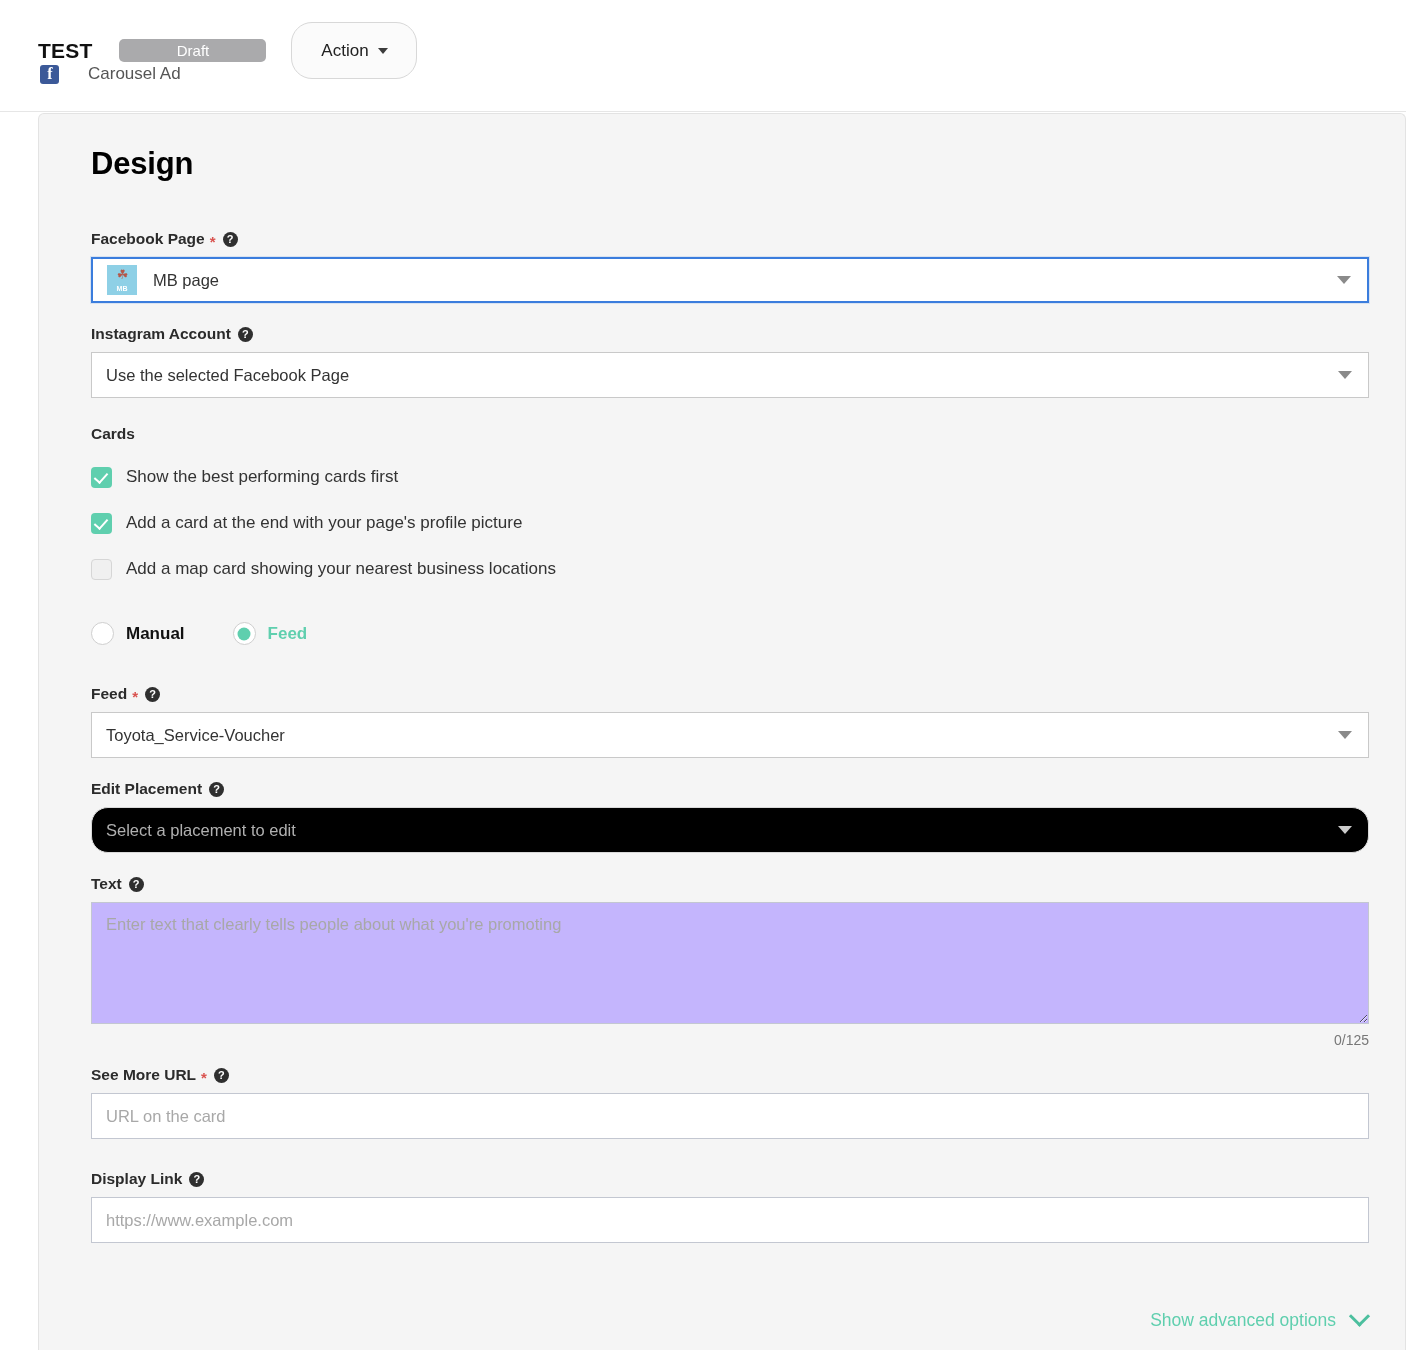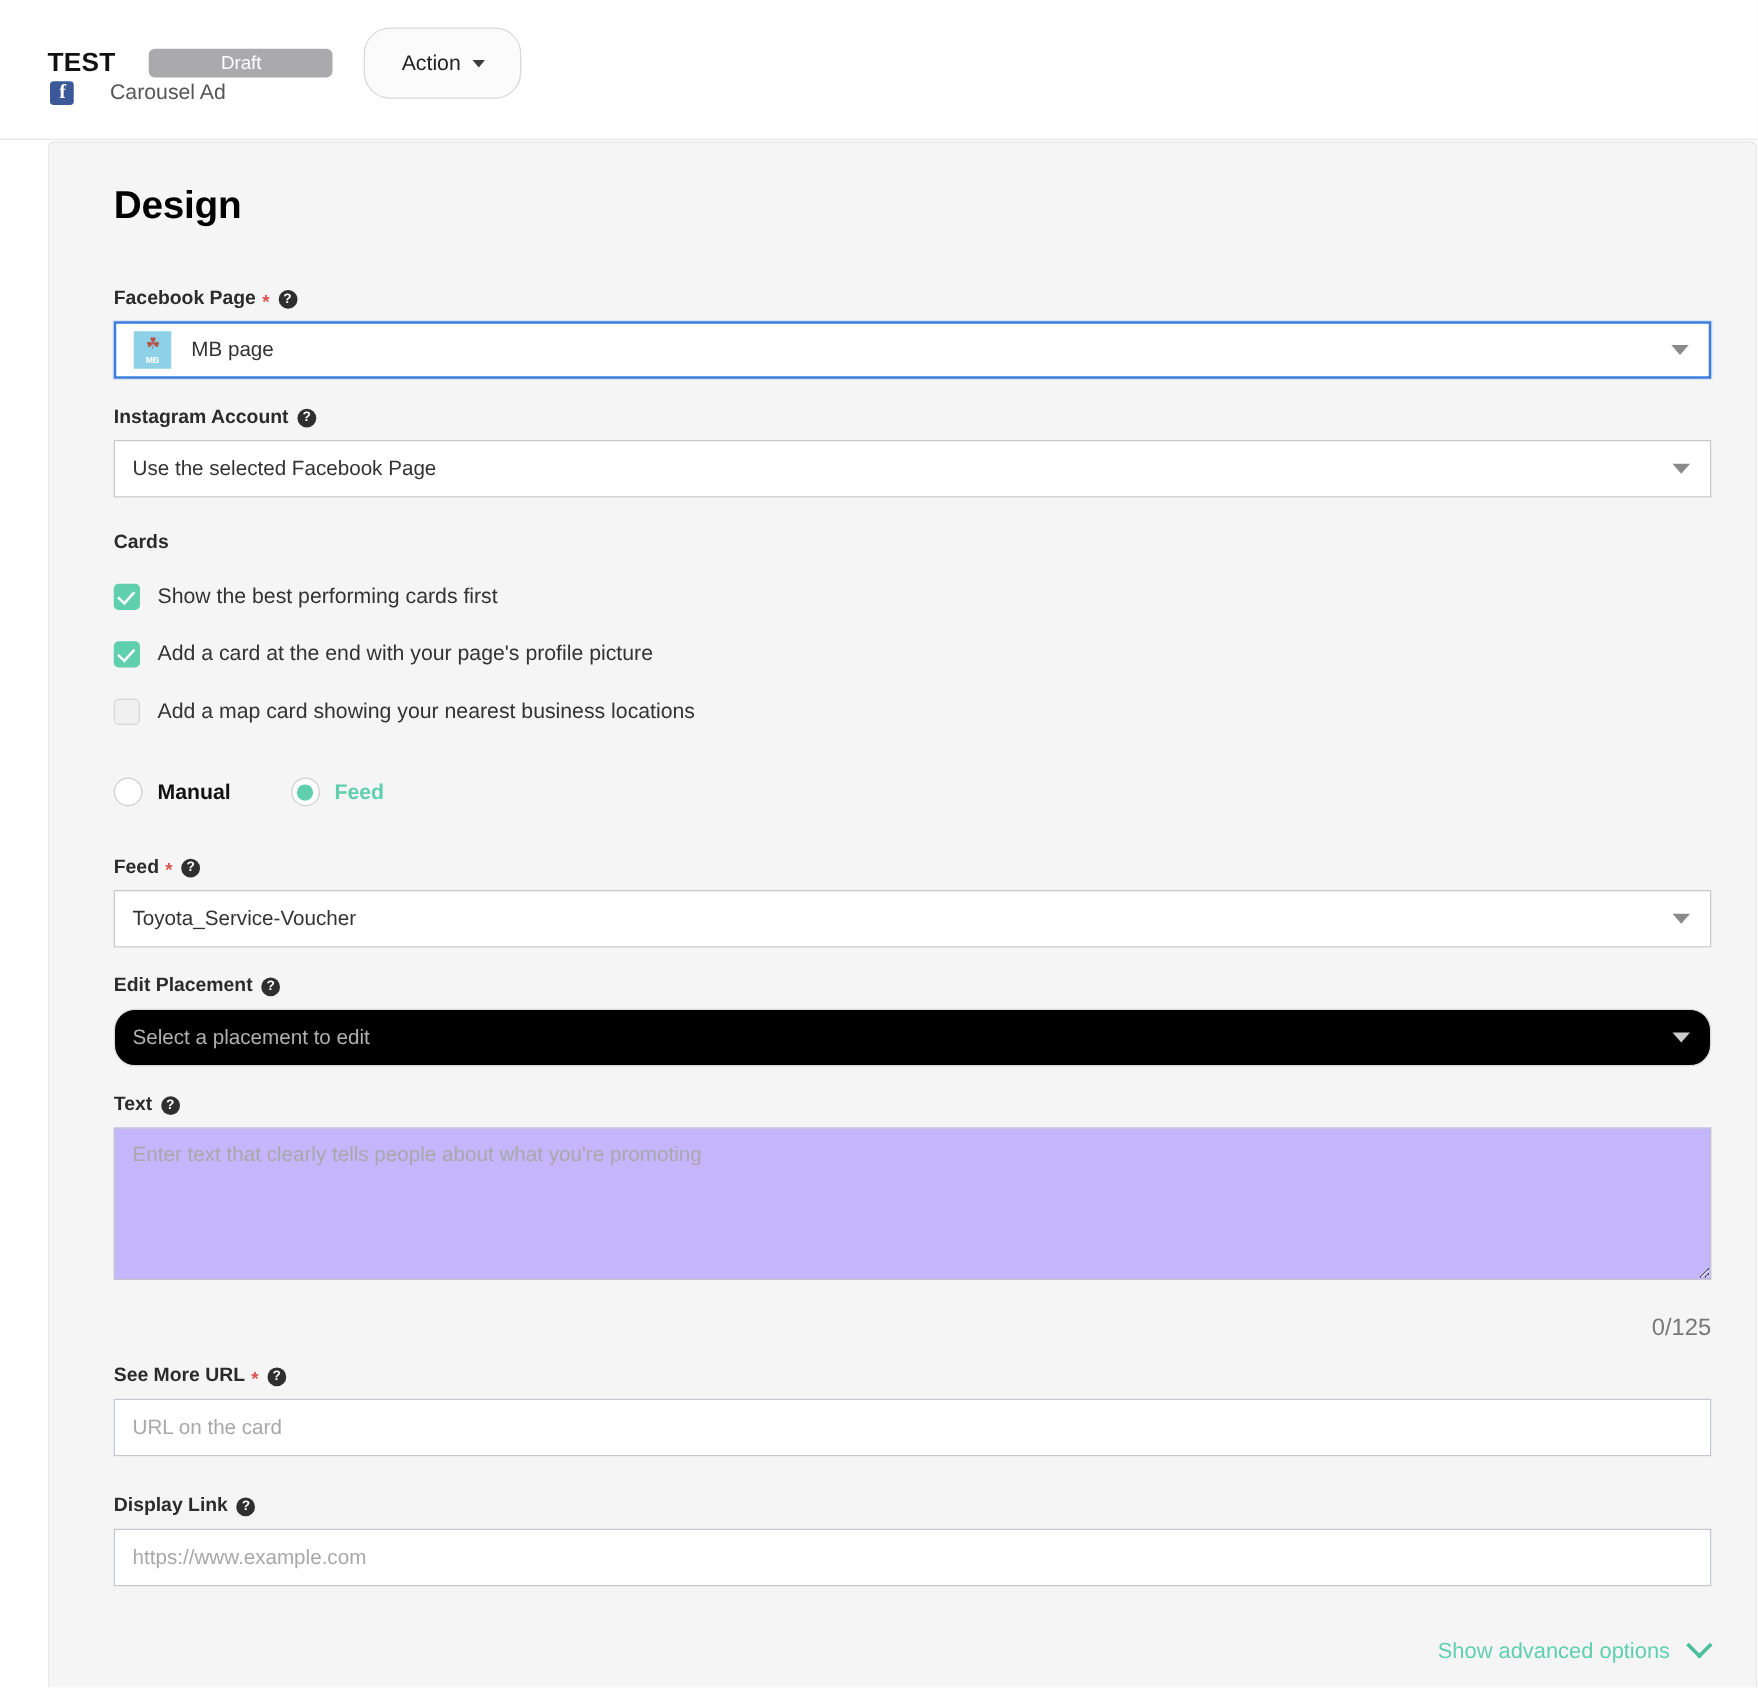--- a/index.html
+++ b/index.html
@@ -256,23 +256,23 @@
     font-size: 16.5px;
     font-family: "Liberation Sans", sans-serif;
     color: #333333;
     outline: none;
     resize: vertical;
     display: block;
   }
   .textarea::placeholder { color: #a8a8a8; }
   .char-count {
     text-align: right;
-    font-size: 19px;
+    font-size: 14px;
     color: #777777;
-    margin-top: 28px;
+    margin-top: 8px;
   }
 
   
   .group-label {
     font-size: 15.5px;
     font-weight: bold;
     color: #2b2b2b;
   }
 
   

